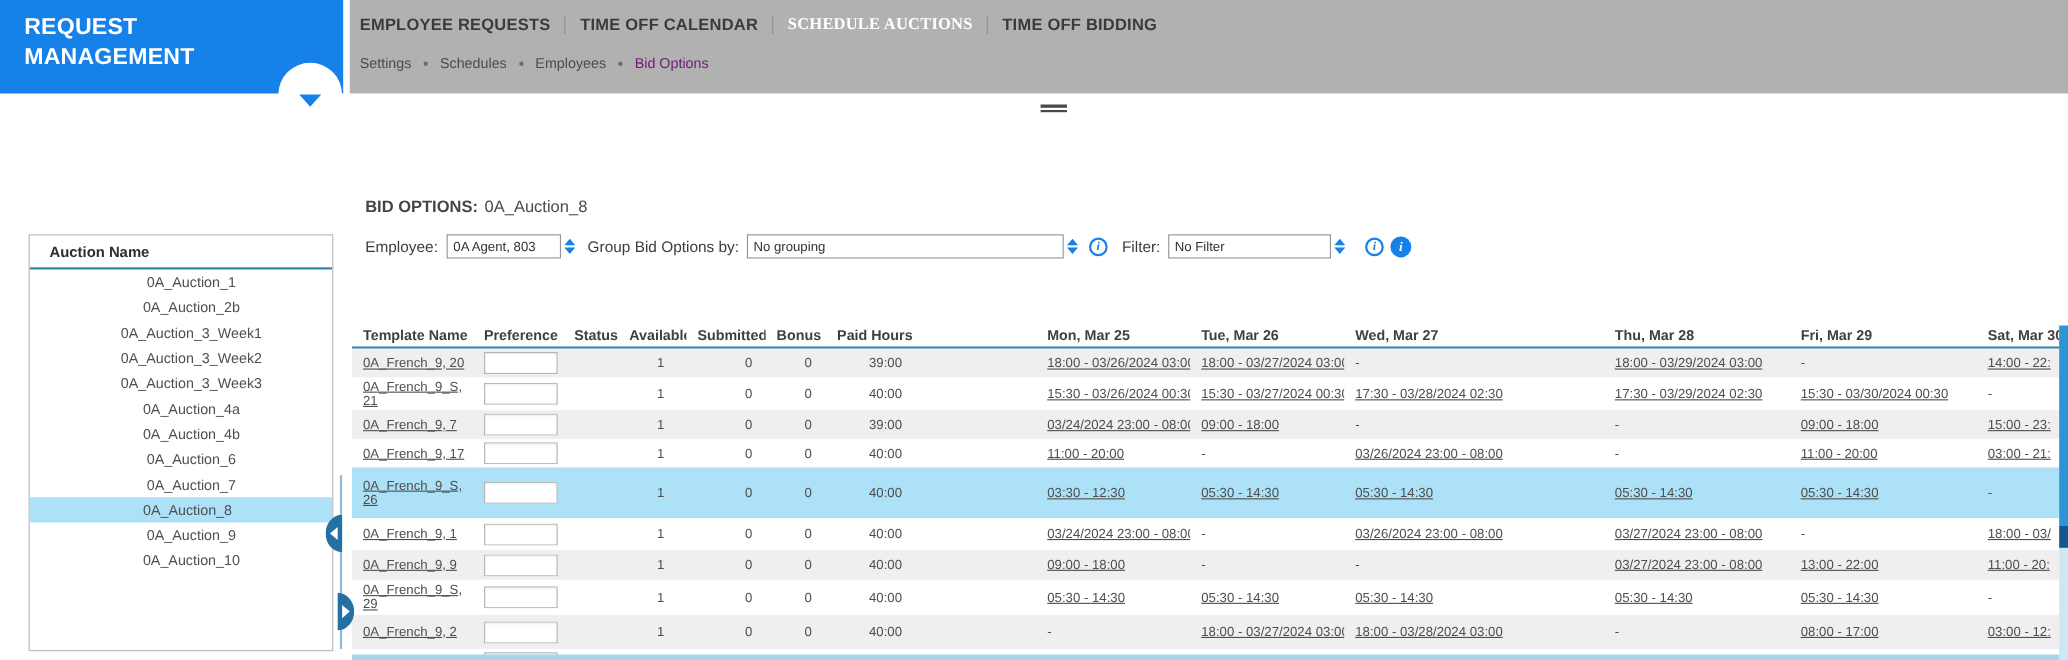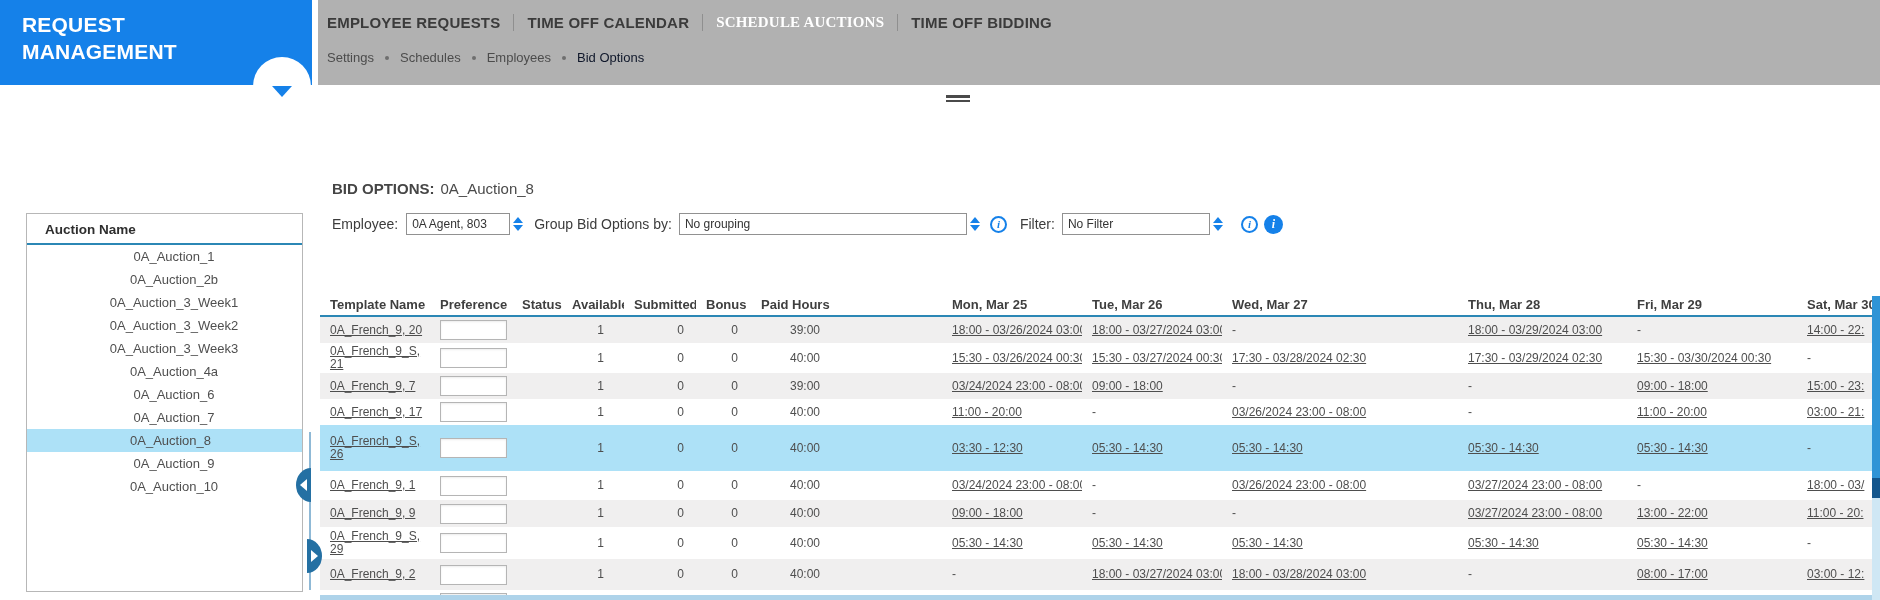--- a/index.html
+++ b/index.html
@@ -13,21 +13,21 @@
   .brand-circle { position:absolute; left:253px; top:57px; width:58px; height:58px; border-radius:50%; background:#fff; z-index:3; }
   .brand-caret { position:absolute; left:272px; top:86px; width:0; height:0; border-left:10px solid transparent; border-right:10px solid transparent; border-top:11px solid var(--accent); z-index:4; }
 
   .top-bar { position:absolute; left:318px; top:0; right:0; height:85px; background:var(--bar-gray); z-index:1; }
   .tabs { position:absolute; left:9px; top:14px; display:flex; align-items:center; }
   .tab { font-size:15px; font-weight:bold; color:#3b3b3b; letter-spacing:.2px; white-space:nowrap; cursor:default; }
   .tab.active { color:#fff;font-family:Liberation Serif, serif; }
   .tab-sep { width:1px; height:17px; background:#8f8f8f; margin:0 13px; }
   .subnav { position:absolute; left:9px; top:50px; display:flex; align-items:center; }
   .subnav-item { font-size:13px; color:#4c4c4c; white-space:nowrap; cursor:default; }
-  .subnav-item.active { color:#0f172a; }
+  .subnav-item.active { color:#701a75; }
   .subnav-dot { width:4px; height:4px; border-radius:50%; background:#6e6e6e; margin:0 11px; }
 
   .resize-handle { position:absolute; left:946px; top:95px; width:24px; z-index:2; }
   .resize-handle .bar1 { width:24px; height:3px; background:#4a4a4a; }
   .resize-handle .bar2 { width:24px; height:2px; background:#4a4a4a; margin-top:2px; }
 
   
   .bid-title { position:absolute; left:332px; top:180px; font-size:15px; color:#4a4a4a; }
   .bid-title b { font-weight:bold; color:#454545; }
   .bid-title span { font-weight:normal; margin-left:6px; }
@@ -148,20 +148,21 @@
 
   <div class="sidebar">
     <div class="sidebar-header">Auction Name</div>
     <ul class="sidebar-list">
         <li class="sidebar-item">0A_Auction_1</li>
         <li class="sidebar-item">0A_Auction_2b</li>
         <li class="sidebar-item">0A_Auction_3_Week1</li>
         <li class="sidebar-item">0A_Auction_3_Week2</li>
         <li class="sidebar-item">0A_Auction_3_Week3</li>
         <li class="sidebar-item">0A_Auction_4a</li>
+        <li class="sidebar-item">0A_Auction_4b</li>
         <li class="sidebar-item">0A_Auction_6</li>
         <li class="sidebar-item">0A_Auction_7</li>
         <li class="sidebar-item selected">0A_Auction_8</li>
         <li class="sidebar-item">0A_Auction_9</li>
         <li class="sidebar-item">0A_Auction_10</li>
       </ul>
   </div>
   <div class="splitter-line"></div>
   <div class="collapse-btn left">
     <span class="disc"></span>

